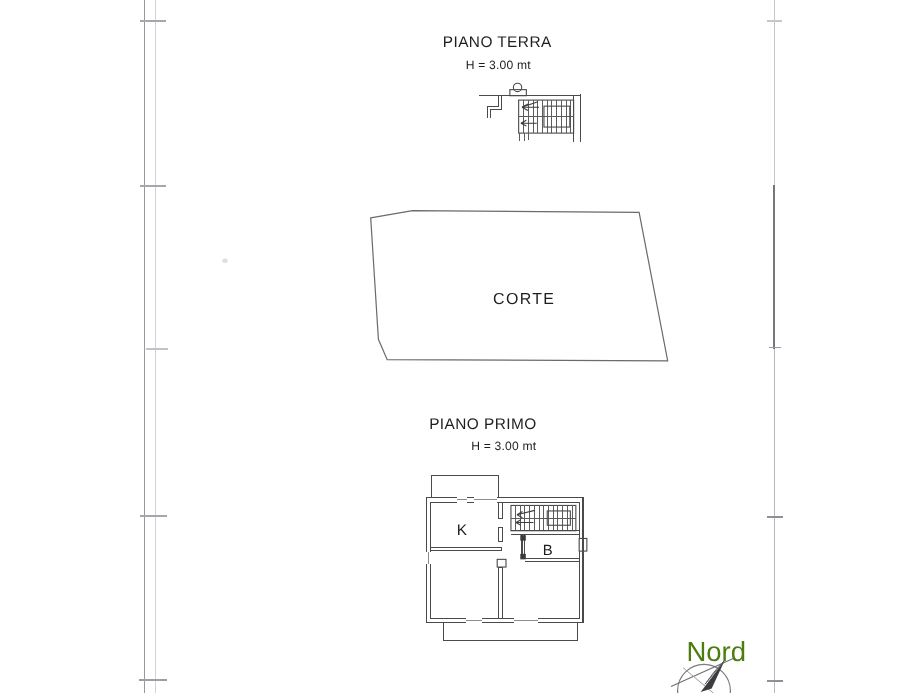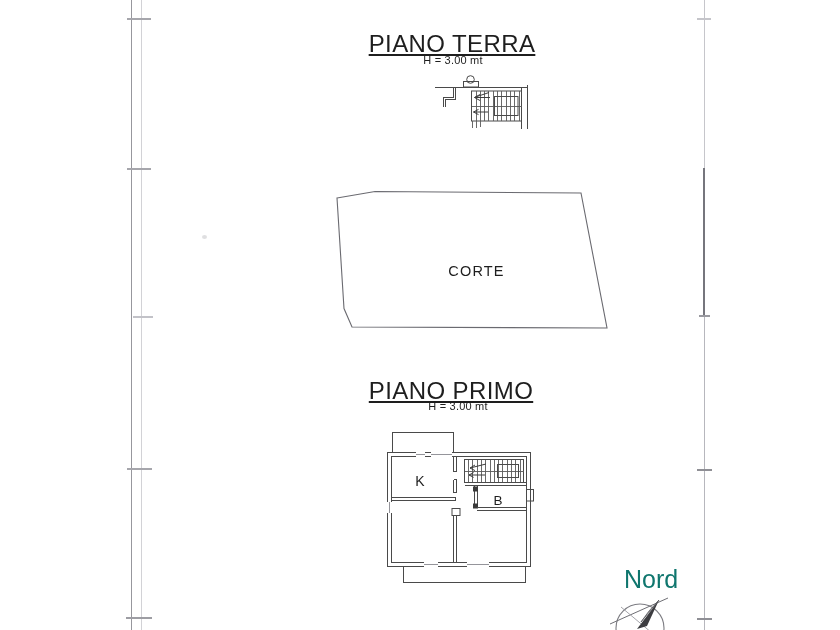--- a/index.html
+++ b/index.html
@@ -3,23 +3,23 @@
 <meta charset="utf-8">
 <style>
   html,body{margin:0;padding:0;}
   body{
     width:840px;height:630px;overflow:hidden;background:#ffffff;
     font-family:"Liberation Sans", sans-serif;
     position:relative;
   }
   .sheet{position:absolute;inset:0;width:840px;height:630px;}
   .label{position:absolute;color:#1e1e1e;white-space:nowrap;}
-  .title{font-size:24px;letter-spacing:0.4px;transform:translateX(-50%);text-decoration:underline;}
+  .title{font-size:14px;letter-spacing:0.4px;transform:translateX(-50%);}
   .subtitle{font-size:11px;letter-spacing:0.2px;transform:translateX(-50%);}
-  .nord{font-size:25px;color:#0f766e;}
+  .nord{font-size:25px;color:#4d7c0f;margin-top:14px;}
   svg{position:absolute;left:0;top:0;}
   svg text{font-family:"Liberation Sans", sans-serif;fill:#1e1e1e;}
   .speck{position:absolute;left:202px;top:235px;width:5px;height:4px;
          background:#b9b9bd;border-radius:50%;opacity:.45;}
 </style>
 </head>
 <body>
 
 <div class="sheet">
 
@@ -139,19 +139,19 @@
       <line x1="610" y1="624" x2="668" y2="598" stroke="#6f6f75" stroke-width="1"></line>
       <line x1="621" y1="607" x2="652" y2="633" stroke="#9a9aa0" stroke-width="0.9"></line>
       <polygon points="659,600 637,629 647,626" fill="#3c3c40" stroke="none"></polygon>
       <polygon points="659,600 641,622 649,611" fill="none" stroke="#55555b" stroke-width="0.8"></polygon>
     </g>
   </svg>
 
   <div class="label title" style="left:452px;top:30px;">PIANO TERRA</div>
   <div class="label subtitle" style="left:453px;top:54px;">H = 3.00 mt</div>
 
-  <div class="label title" style="left:451px;top:377px;">PIANO PRIMO</div>
+  <div class="label title" style="left:439px;top:377px;">PIANO PRIMO</div>
   <div class="label subtitle" style="left:458px;top:400px;">H = 3.00 mt</div>
 
   <div class="label nord" style="left:624px;top:565px;">Nord</div>
 
   <div class="speck"></div>
 </div>
 
 </body></html>

